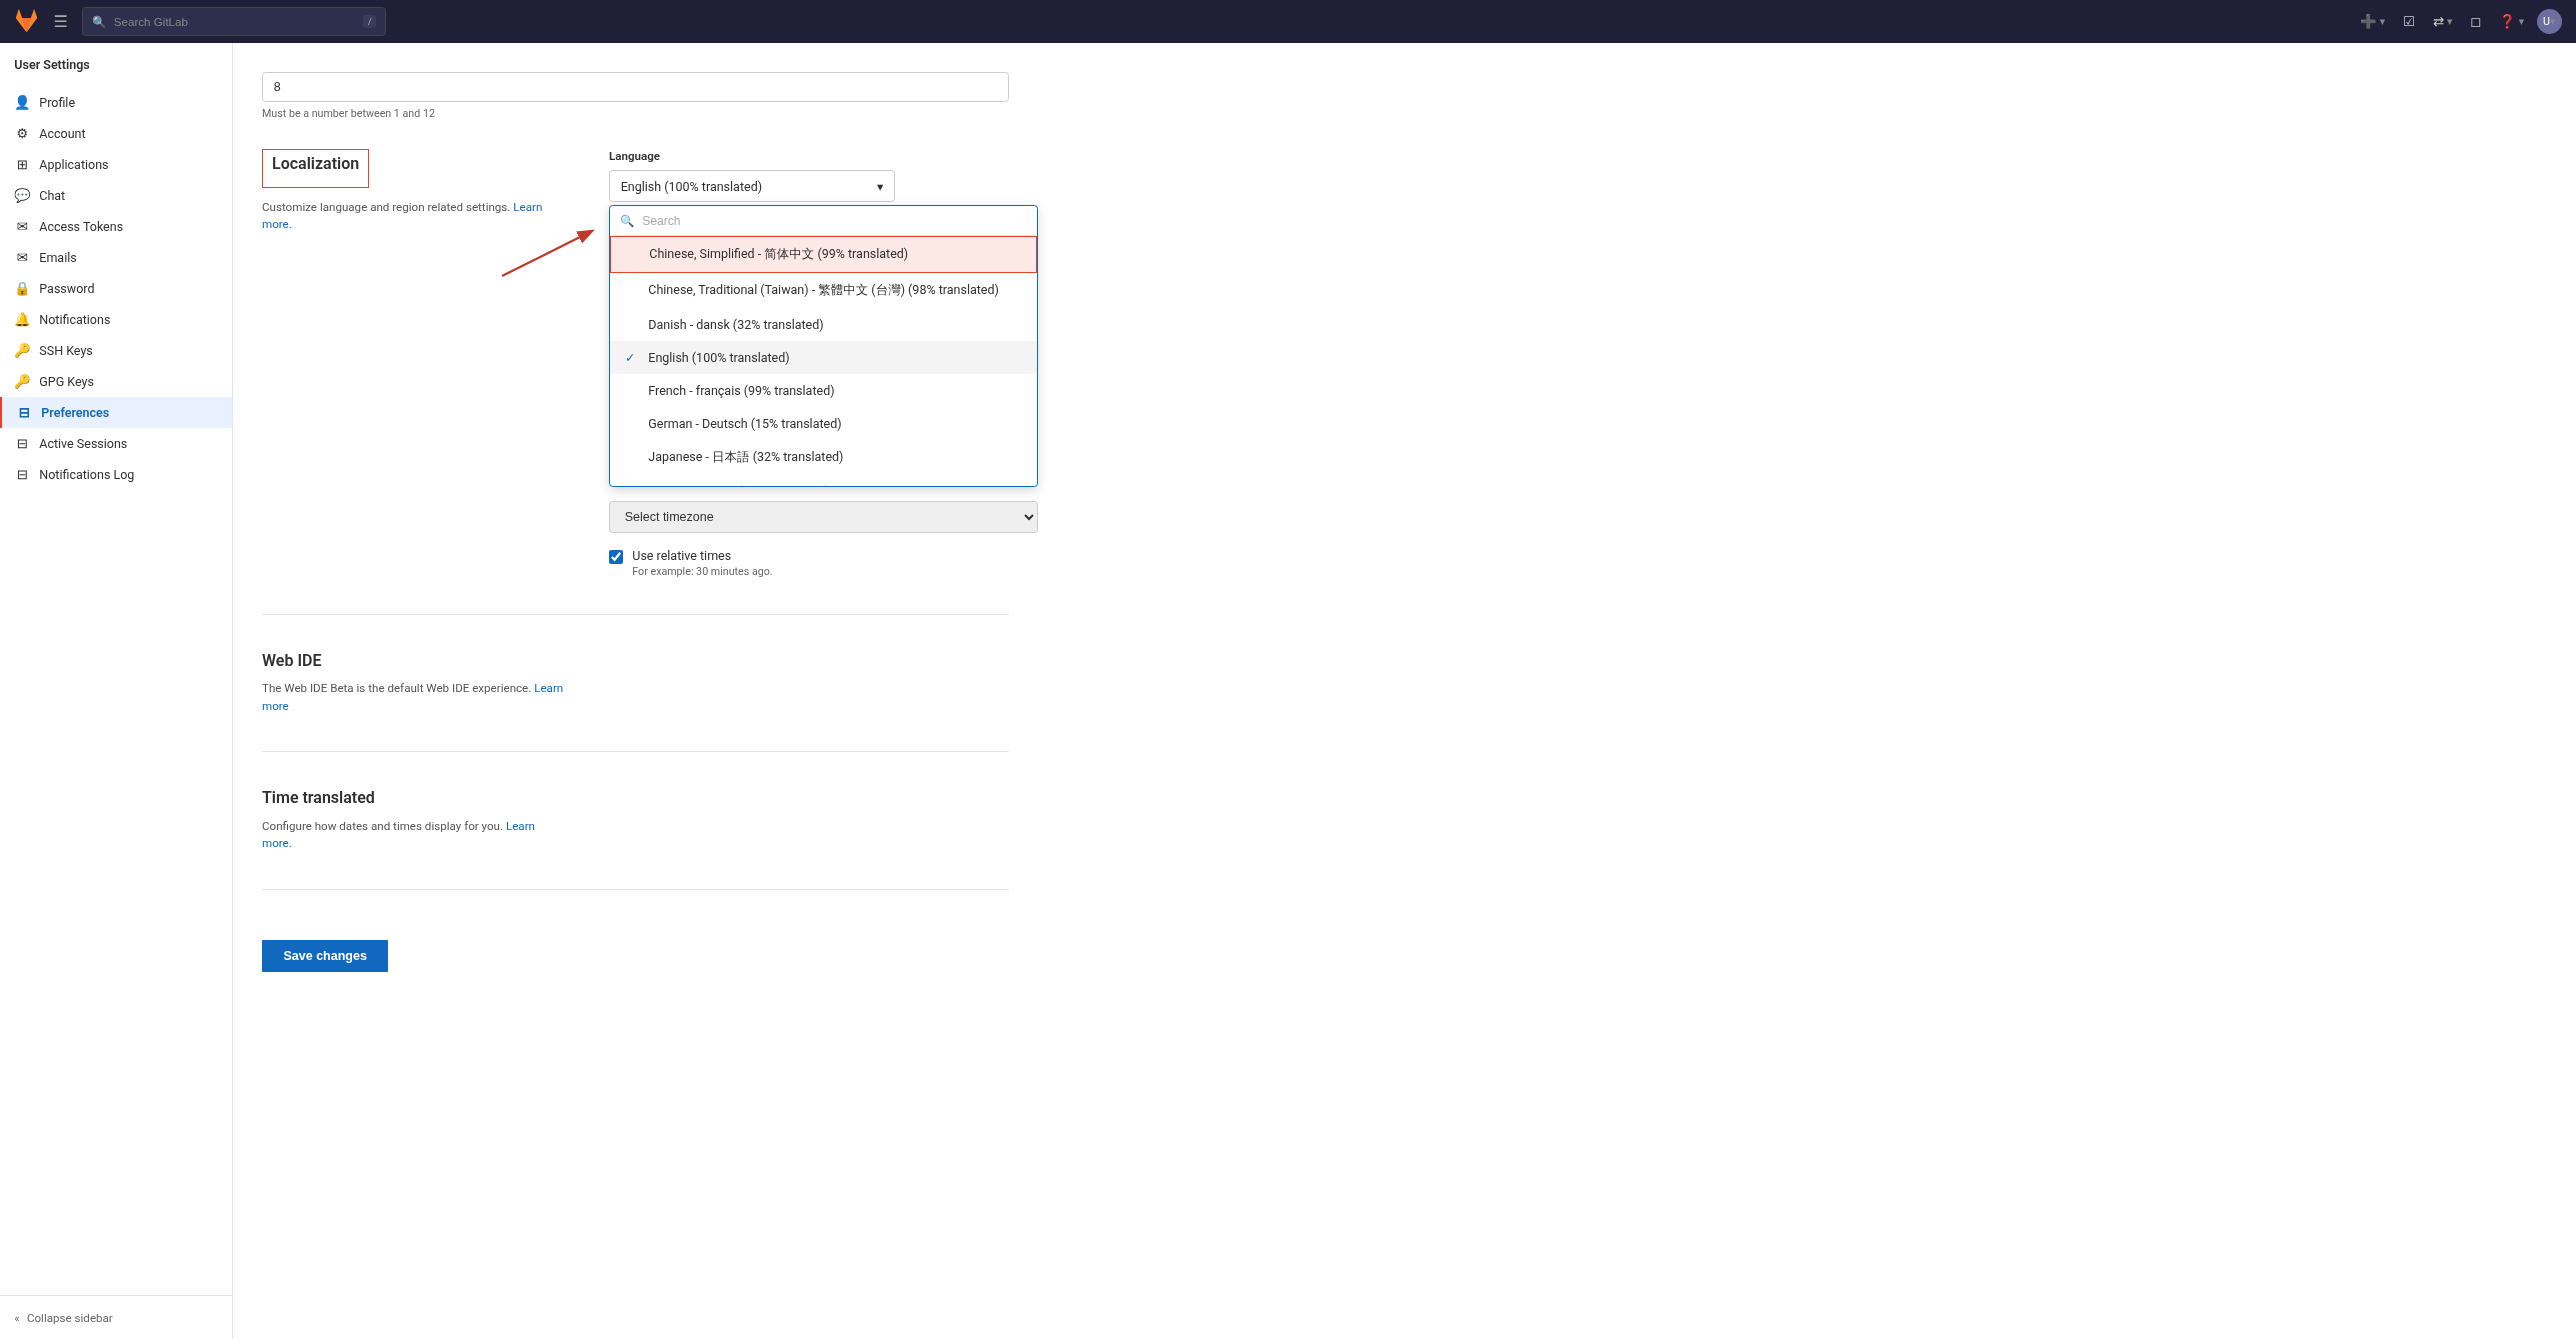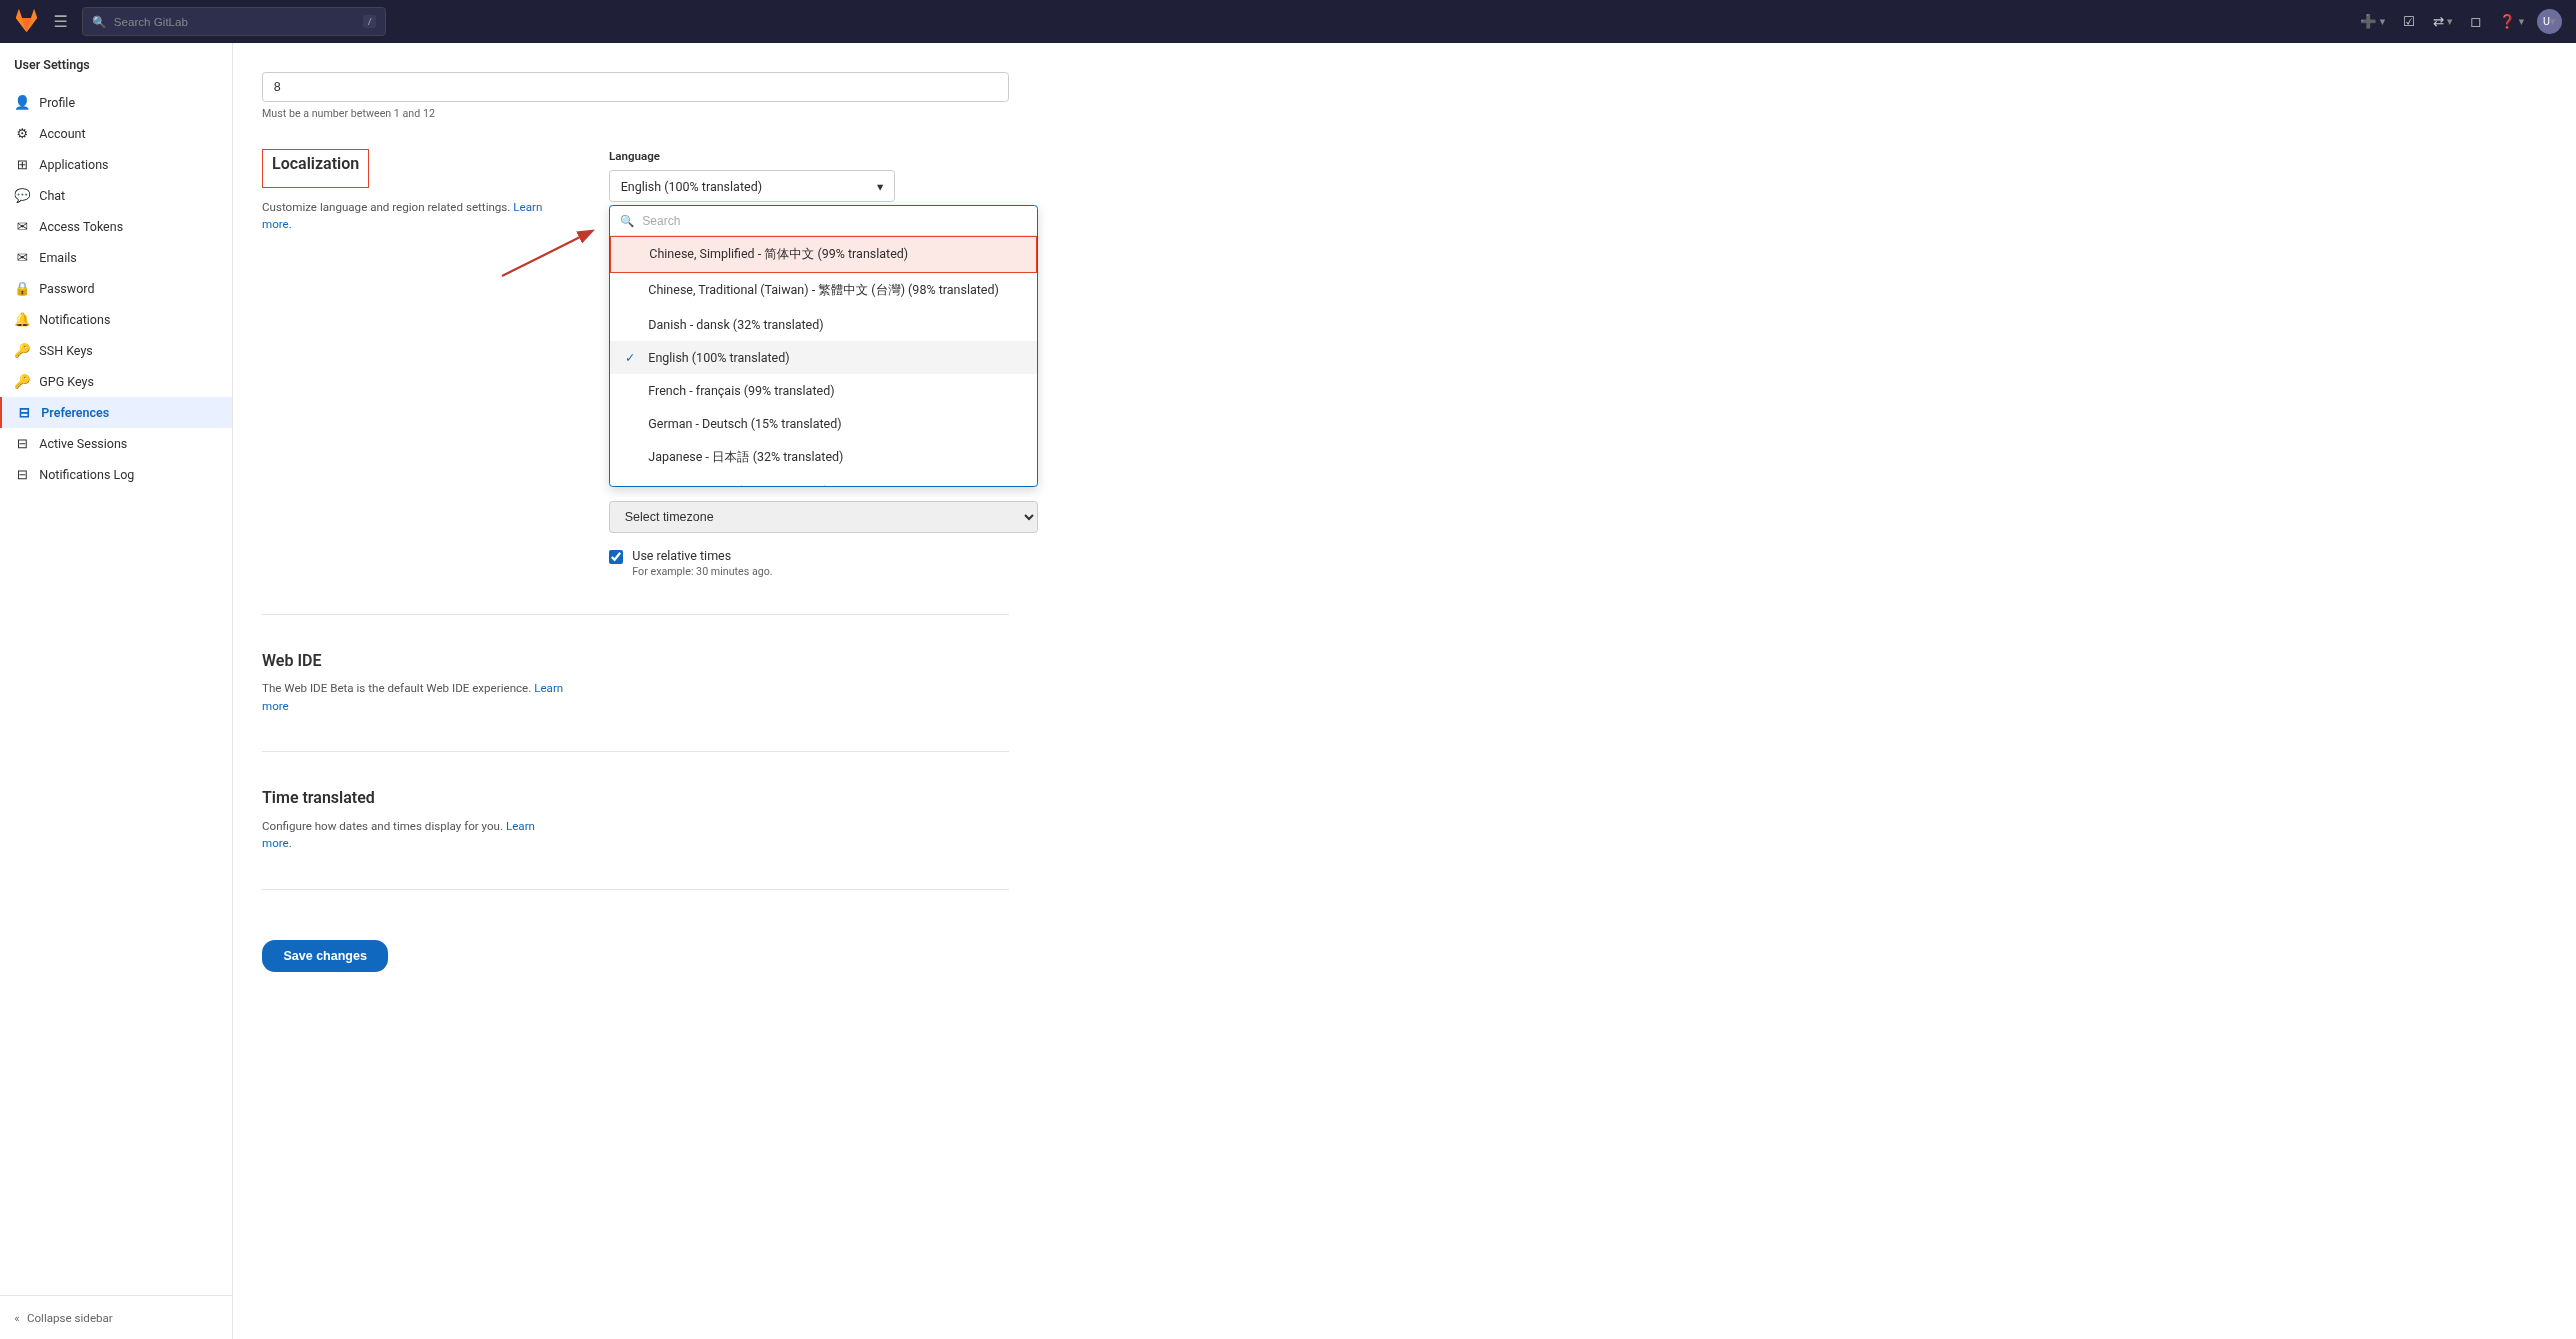--- a/index.html
+++ b/index.html
@@ -310,21 +310,21 @@
       height: 14.3px;
     }
     .checkbox-label { font-size: 12.5px; color: #303030; }
     .checkbox-hint { font-size: 10.7px; color: #666; margin-top: 1.8px; }
 
     
     .save-btn {
       background: #1068bf;
       color: #fff;
       border: none;
-      border-radius: 13px;
+      border-radius: 1px;
       padding: 9px 21.5px;
       font-size: 12.5px;
       font-weight: 600;
       cursor: pointer;
       margin-top: 14.3px;
     }
 
     
     svg.red-arrow-svg {
       position: absolute;

